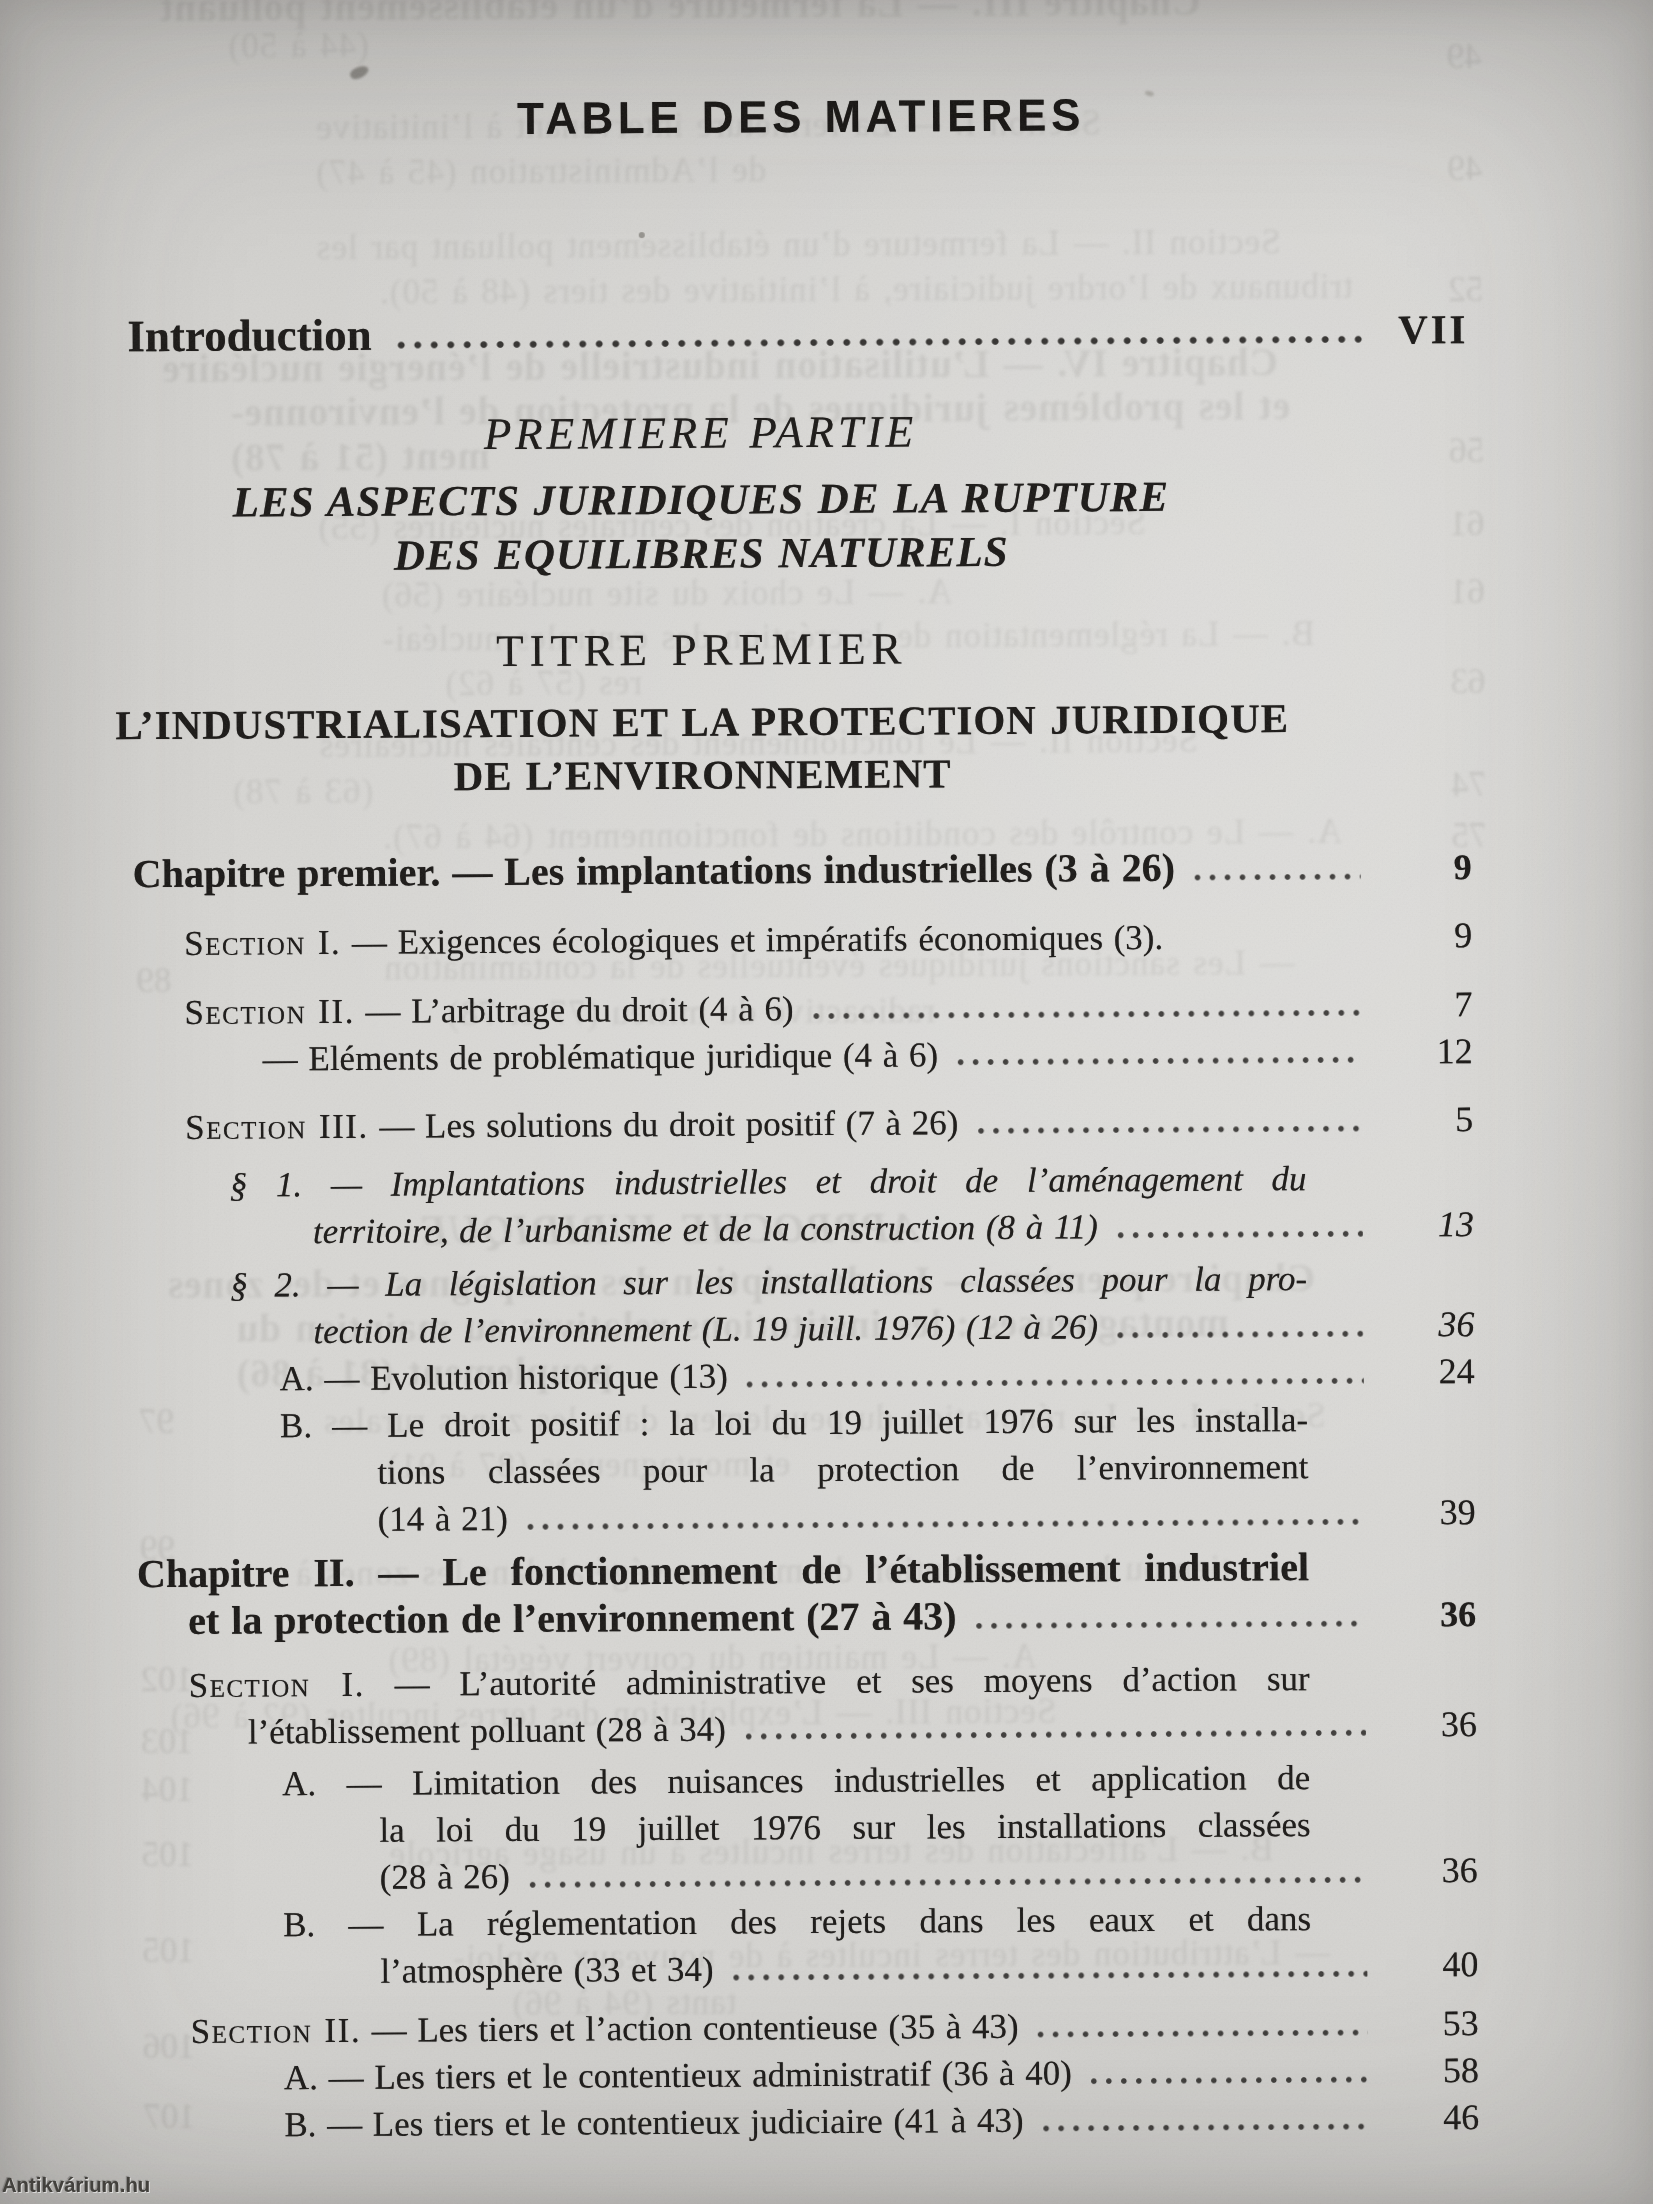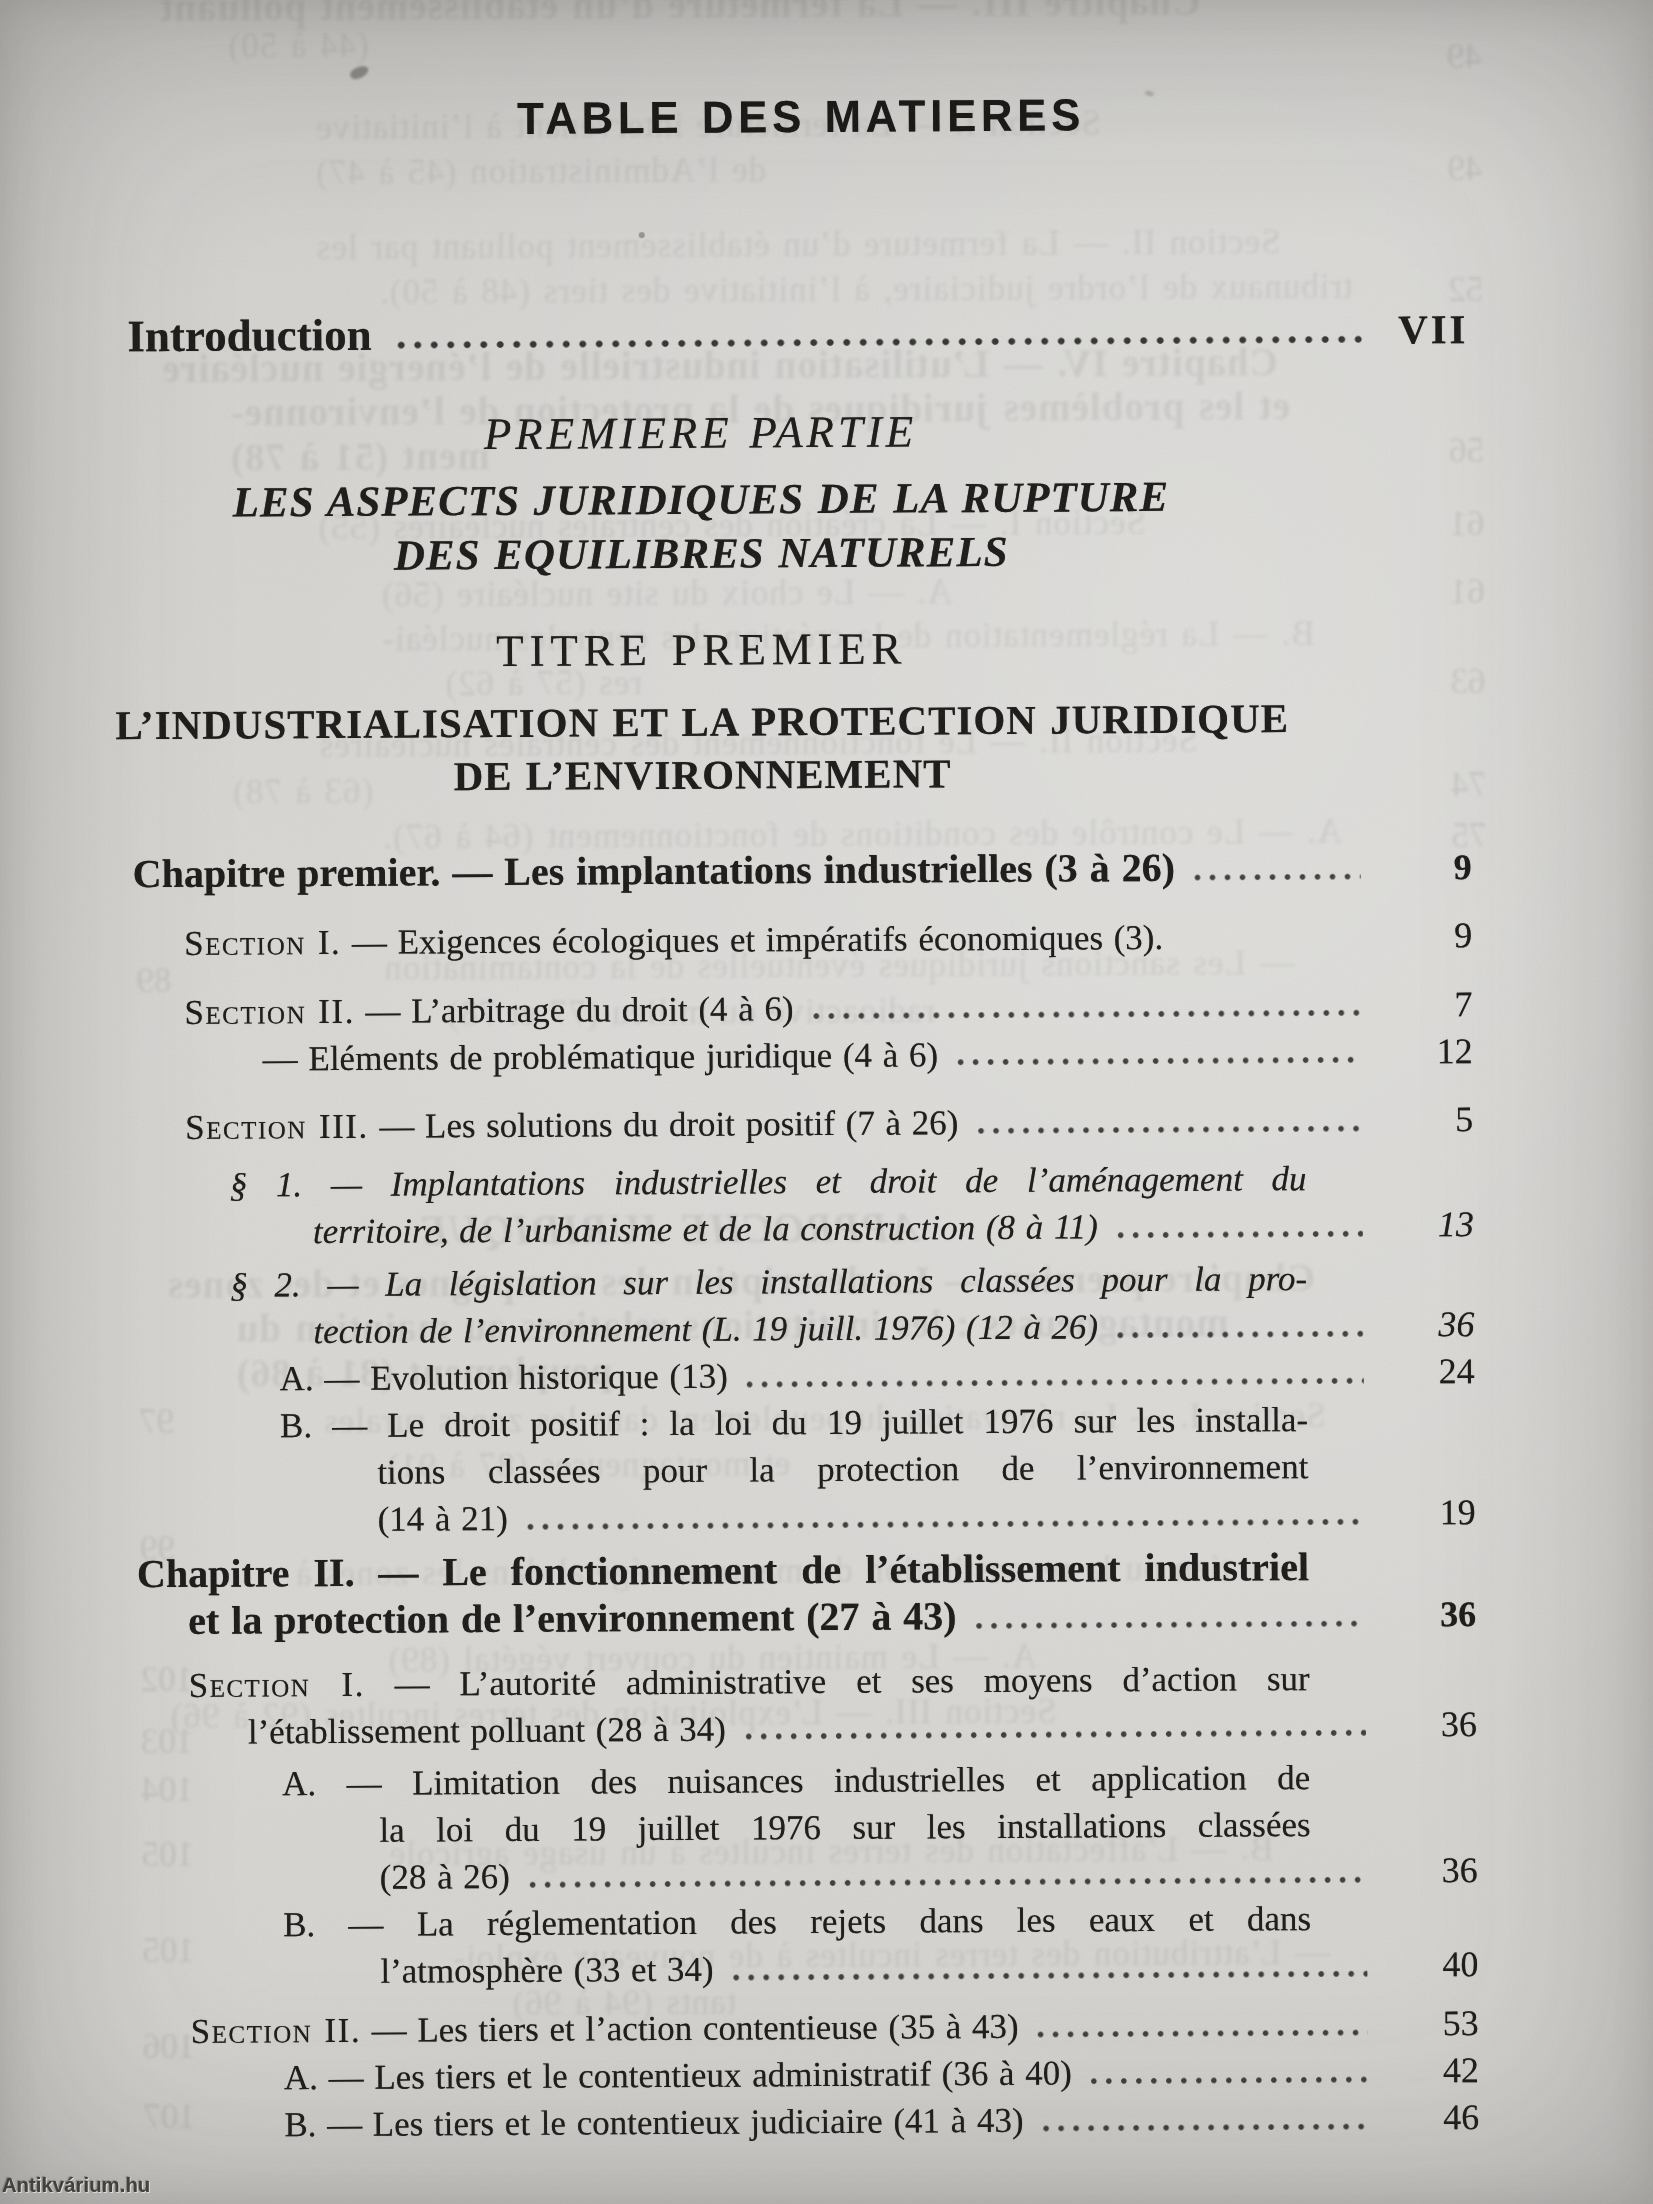--- a/index.html
+++ b/index.html
@@ -212,21 +212,21 @@
           </div>
           <div class="row sub i4 g0 justify">
             <span class="txt"><span>B. — Le droit positif : la loi du 19 juillet 1976 sur les installa-</span></span>
           </div>
           <div class="row sub-cont i7 g0 justify">
             <span class="txt"><span>tions classées pour la protection de l’environnement</span></span>
           </div>
           <div class="row sub-cont i7 g0">
             <span class="txt"><span>(14 à 21)</span></span>
             <span class="dots"></span>
-            <span class="page-col">19</span>
+            <span class="page-col">39</span>
           </div>
           <div class="row chapter i0 g1 justify">
             <span class="txt"><span>Chapitre II. — Le fonctionnement de l’établissement industriel</span></span>
           </div>
           <div class="row chapter-cont i8 g0">
             <span class="txt"><span>et la protection de l’environnement (27 à 43)</span></span>
             <span class="dots"></span>
             <span class="page-col">36</span>
           </div>
           <div class="row section i1 g3 justify">
@@ -257,21 +257,21 @@
             <span class="page-col">40</span>
           </div>
           <div class="row section i1 g2">
             <span class="txt"><span class="lead">Section II.</span><span> — Les tiers et l’action contentieuse (35 à 43)</span></span>
             <span class="dots"></span>
             <span class="page-col">53</span>
           </div>
           <div class="row sub i4 g0">
             <span class="txt"><span>A. — Les tiers et le contentieux administratif (36 à 40)</span></span>
             <span class="dots"></span>
-            <span class="page-col">42</span>
+            <span class="page-col">58</span>
           </div>
           <div class="row sub i4 g0">
             <span class="txt"><span>B. — Les tiers et le contentieux judiciaire (41 à 43)</span></span>
             <span class="dots"></span>
             <span class="page-col">46</span>
           </div>
         </div>
 
     </div>
 

